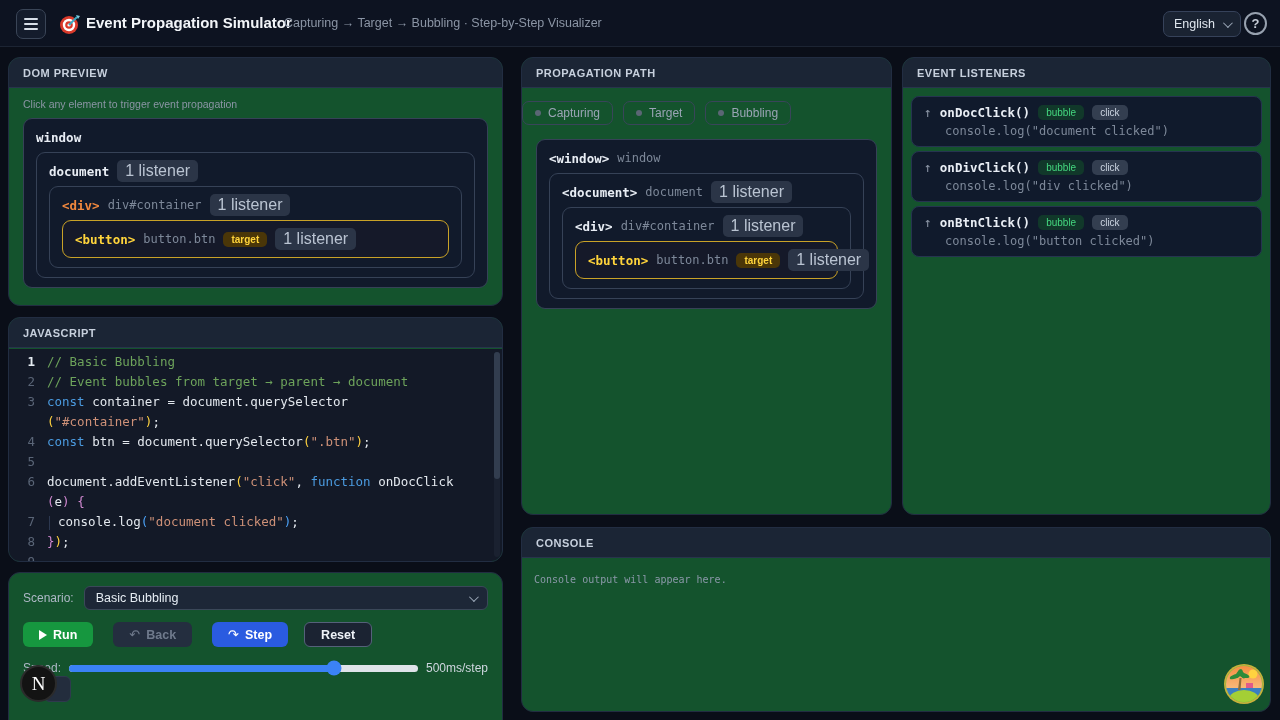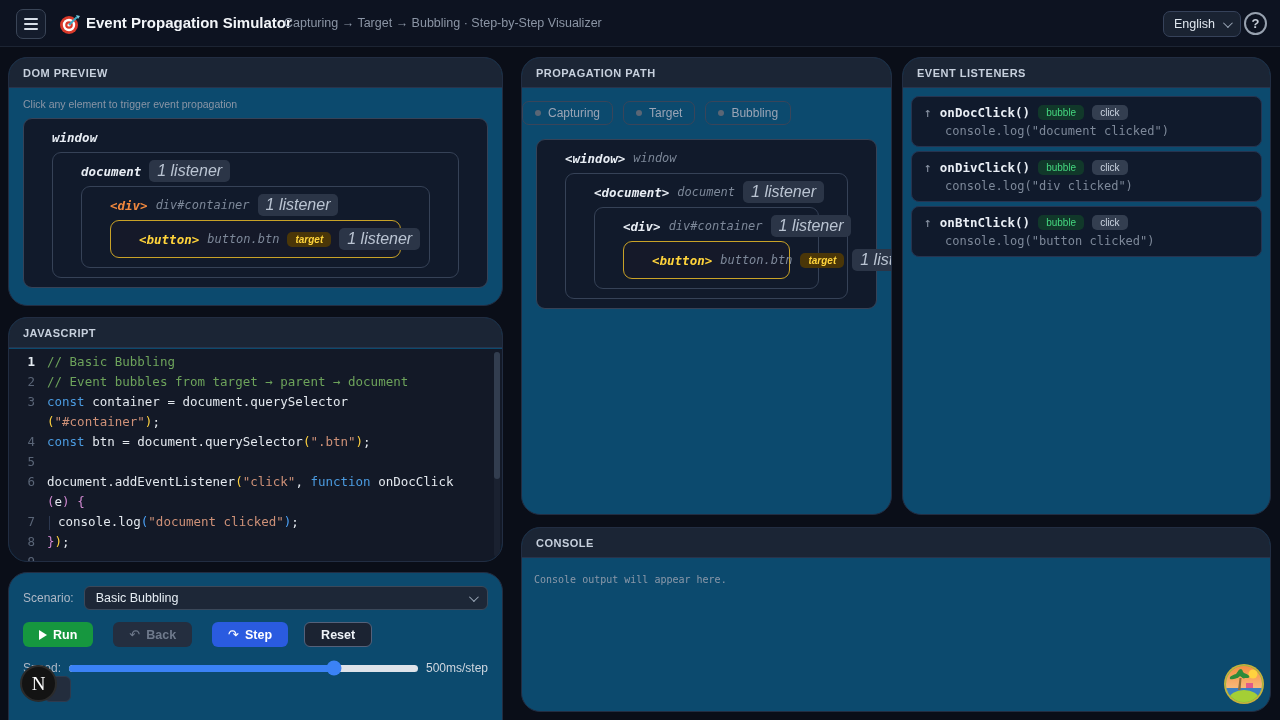--- a/index.html
+++ b/index.html
@@ -21,35 +21,35 @@
   .lang { position:absolute; left:1163px; top:11px; height:26px; padding:0 10px;
           background:#1a2332; border:1px solid #36425a; border-radius:7px;
           display:flex; align-items:center; gap:8px; font-size:12.5px; color:#dfe6ee; cursor:pointer; }
   .chev { width:7px; height:7px; border-right:1.5px solid #9aa6b6; border-bottom:1.5px solid #9aa6b6;
           transform:rotate(45deg) translateY(-2px); }
   .help { position:absolute; left:1244px; top:12px; width:23px; height:23px; border-radius:50%;
           border:2px solid #97a1af; background:transparent; color:#c6cdd7;
           font-size:13px; font-weight:bold; display:flex; align-items:center; justify-content:center; cursor:pointer; }
 
   
-  .panel { position:absolute; background:#0c4a6e; border:1px solid #222d42; border-radius:19px; overflow:hidden; }
+  .panel { position:absolute; background:#14532d; border:1px solid #222d42; border-radius:12px; overflow:hidden; }
   .phead { height:30px; background:#1b2535; border-bottom:1px solid #28344c;
            display:flex; align-items:center; padding:0 14px;
            font-size:11px; font-weight:bold; letter-spacing:.5px; color:#c7d0dd; }
   #panel-dom       { left:8px;   top:57px;  width:495px; height:249px; }
   #panel-js        { left:8px;   top:317px; width:495px; height:245px; }
   #panel-controls  { left:8px;   top:572px; width:495px; height:180px; }
   #panel-path      { left:521px; top:57px;  width:371px; height:458px; }
   #panel-listeners { left:902px; top:57px;  width:369px; height:458px; }
   #panel-console   { left:521px; top:527px; width:750px; height:185px; }
 
   
   .hint { margin:10px 14px 8px; font-size:10.5px; color:#8b95a5; }
   .tree-wrap { margin:0 14px; }
-  .node { border:1px solid #364257; border-radius:9px; background:#111a2b; padding:9px 28px;font-style:italic; }
+  .node { border:1px solid #364257; border-radius:9px; background:#111a2b; padding:9px 12px; }
   .node .node { margin-top:6px; }
   .node.gold { border:1.5px solid #c9a227; background:#151929; }
   .nrow { display:flex; align-items:center; gap:8px; height:18px; white-space:nowrap; }
   .tag  { font-family:"DejaVu Sans Mono", monospace; font-size:12.5px; font-weight:bold; color:#e8edf4; }
   .tag.orange { color:#f0883e; }
   .tag.gold   { color:#ffd43b; }
   .meta { font-family:"DejaVu Sans Mono", monospace; font-size:12px; color:#7d8899; }
   .badge { background:#2b3547; color:#bac4d2; font-size:16px; padding:2px 8px; border-radius:5px;text-align:right; }
   .badge-target { background:#4a3608; color:#ffd43b; font-weight:bold; font-size:10px; padding:2px 8px; border-radius:5px; }
 

